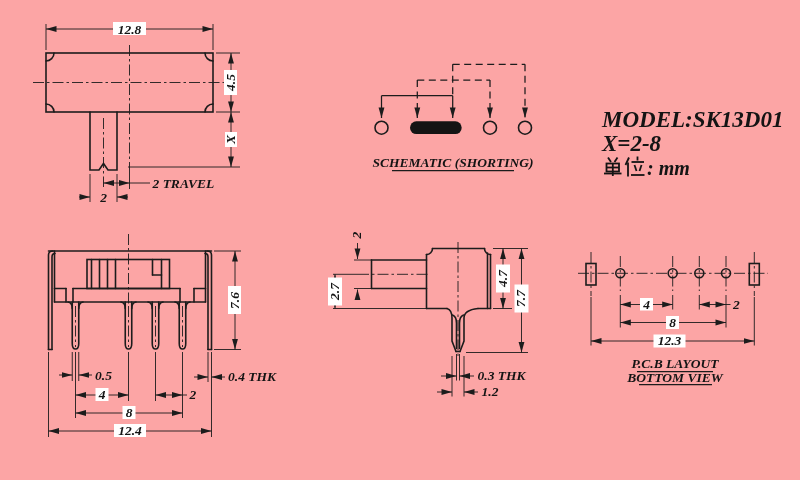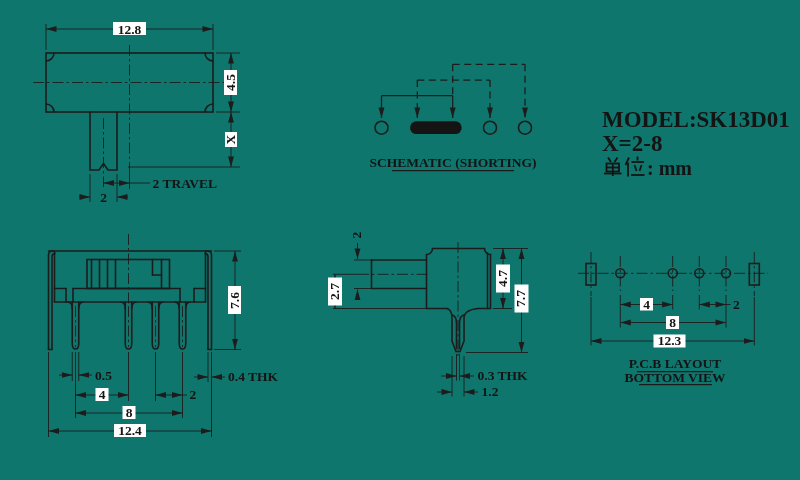--- a/index.html
+++ b/index.html
@@ -1,16 +1,16 @@
 <!DOCTYPE html>
 <html><head>
 <meta charset="utf-8">
 <style>
   html,body{margin:0;padding:0;background:#ffffff;}
-  .stage{width:800px;height:480px;position:relative;background:#0f766e;overflow:hidden;}
+  .stage{width:800px;height:480px;position:relative;background:#fca5a5;overflow:hidden;font-style:italic;}
   svg{display:block;}
   .obj{stroke:#1c1c1c;stroke-width:1.6;fill:none;stroke-linecap:round;}
   .med{stroke:#1c1c1c;stroke-width:1.25;fill:none;}
   .thin{stroke:#1c1c1c;stroke-width:0.9;fill:none;}
   .cl{stroke:#1c1c1c;stroke-width:0.9;fill:none;stroke-dasharray:11 3 2.5 3;}
   .dsh{stroke:#1c1c1c;stroke-width:1.25;fill:none;stroke-dasharray:7 4.5;}
   .blk{fill:#141414;stroke:none;}
   .wbg{fill:#ffffff;stroke:none;}
   .glyph{stroke:#141414;stroke-width:1.8;fill:none;}
   text{font-family:"Liberation Serif",serif;font-weight:700;fill:#141414;}

